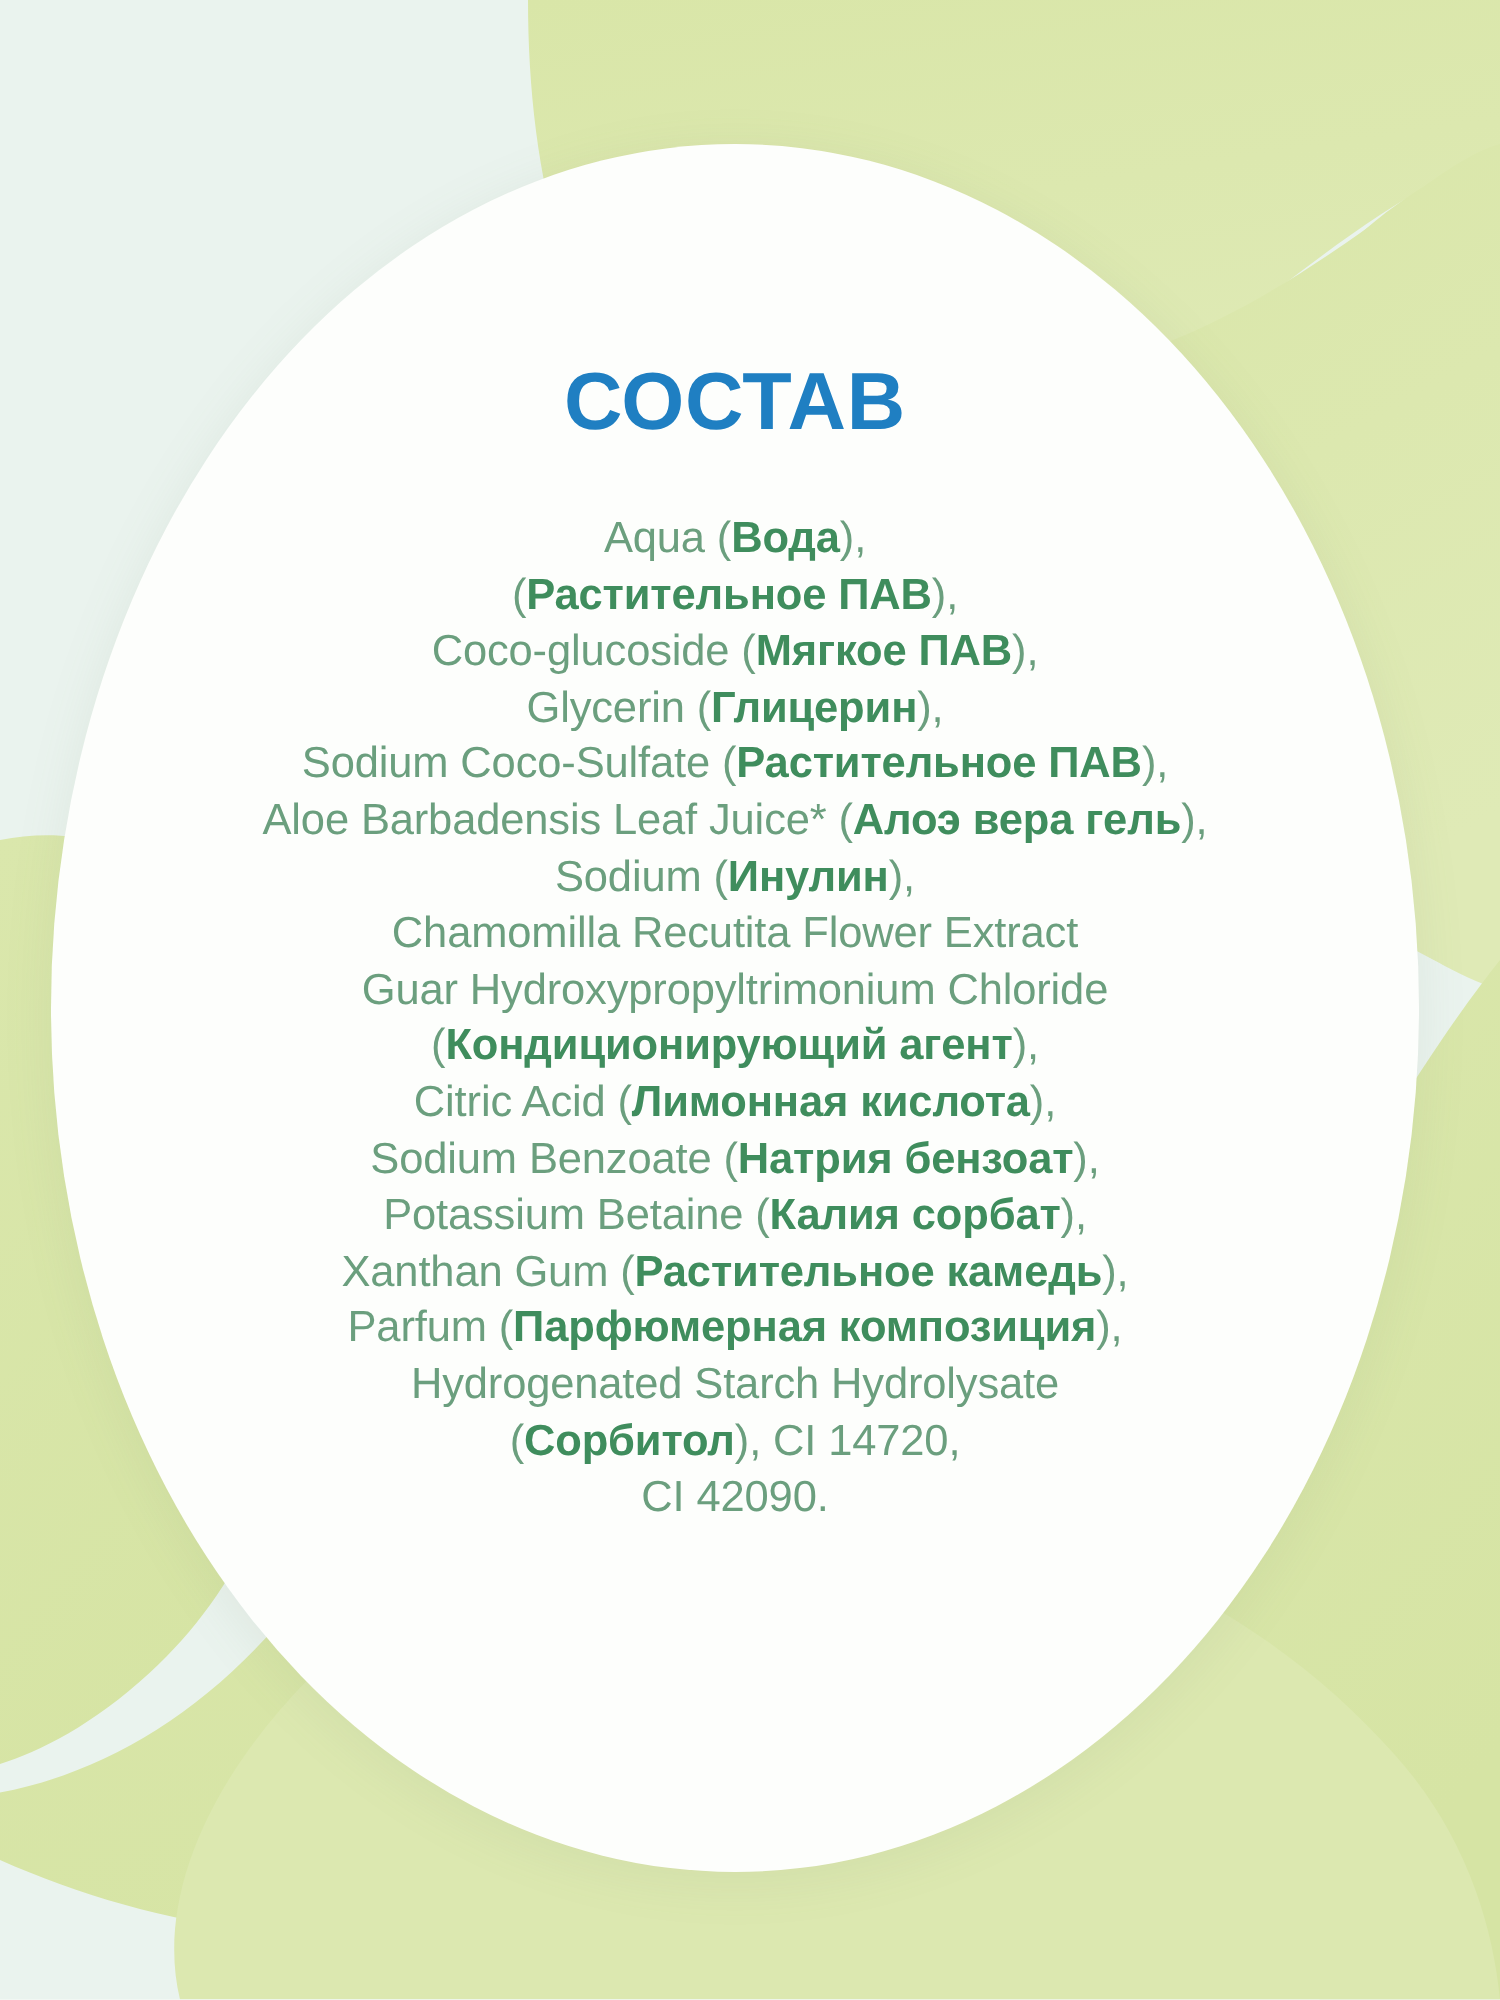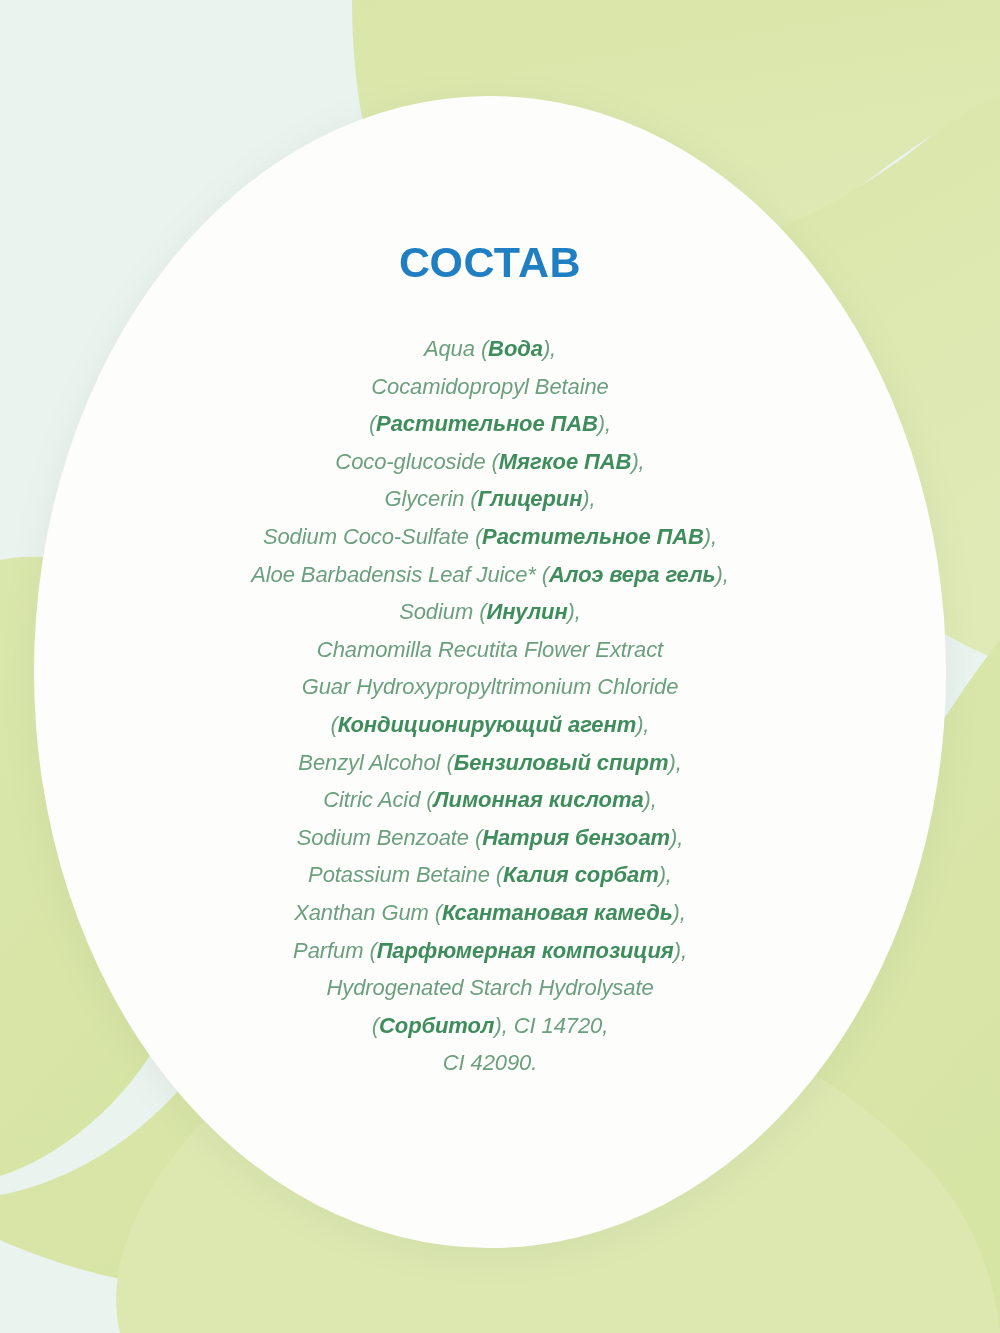--- a/index.html
+++ b/index.html
@@ -52,47 +52,46 @@
     top: 0;
     display: flex;
     flex-direction: column;
     align-items: center;
   }
 
   
   .title {
     margin: 0;
     padding-top: 145px;
-    font-size: 43px;
+    font-size: 54px;
     line-height: 1.0;
     font-weight: 700;
     letter-spacing: 0.5px;
     color: #1f7fc2;
     text-align: center;
     font-family: "Liberation Sans", sans-serif;
   }
 
   
   .ingredients {
     margin: 0;
     padding: 0;
     list-style: none;
     width: 100%;
     text-align: center;
     padding-top: 46px;
   }
 
   .ing-line {
-    font-size: 22px;
+    font-size: 29px;
     line-height: 37.6px;
     color: #6b9f7e;
     font-weight: 400;
     white-space: nowrap;
     letter-spacing: -0.1px;
-    font-style: italic;
   }
 
   .ing-line b,
   .ing-line .ru {
     font-weight: 700;
     color: #3f8d5d;
   }
 
   .ing-line .paren {
     font-weight: 400;
@@ -166,35 +165,33 @@
              C975,1220 995,1280 1000,1333 Z"></path>
   </svg>
 
   <div class="card">
     <div class="card-inner">
 
       <h1 class="title">СОСТАВ</h1>
 
       <div class="ingredients">
           <div class="ing-line"><span>Aqua </span><span class="paren">(</span><span class="ru">Вода</span><span class="paren">),</span></div>
-          <div class="ing-line"><span>Cocamidopropyl Betaine</span></div>
           <div class="ing-line"><span class="paren">(</span><span class="ru">Растительное ПАВ</span><span class="paren">),</span></div>
           <div class="ing-line"><span>Coco-glucoside </span><span class="paren">(</span><span class="ru">Мягкое ПАВ</span><span class="paren">),</span></div>
           <div class="ing-line"><span>Glycerin </span><span class="paren">(</span><span class="ru">Глицерин</span><span class="paren">),</span></div>
           <div class="ing-line"><span>Sodium Coco-Sulfate </span><span class="paren">(</span><span class="ru">Растительное ПАВ</span><span class="paren">),</span></div>
           <div class="ing-line"><span>Aloe Barbadensis Leaf Juice* </span><span class="paren">(</span><span class="ru">Алоэ вера гель</span><span class="paren">),</span></div>
           <div class="ing-line"><span>Sodium </span><span class="paren">(</span><span class="ru">Инулин</span><span class="paren">),</span></div>
           <div class="ing-line"><span>Chamomilla Recutita Flower Extract</span></div>
           <div class="ing-line"><span>Guar Hydroxypropyltrimonium Chloride</span></div>
           <div class="ing-line"><span class="paren">(</span><span class="ru">Кондиционирующий агент</span><span class="paren">),</span></div>
-          <div class="ing-line"><span>Benzyl Alcohol </span><span class="paren">(</span><span class="ru">Бензиловый спирт</span><span class="paren">),</span></div>
           <div class="ing-line"><span>Citric Acid </span><span class="paren">(</span><span class="ru">Лимонная кислота</span><span class="paren">),</span></div>
           <div class="ing-line"><span>Sodium Benzoate </span><span class="paren">(</span><span class="ru">Натрия бензоат</span><span class="paren">),</span></div>
           <div class="ing-line"><span>Potassium Betaine </span><span class="paren">(</span><span class="ru">Калия сорбат</span><span class="paren">),</span></div>
-          <div class="ing-line"><span>Xanthan Gum </span><span class="paren">(</span><span class="ru">Ксантановая камедь</span><span class="paren">),</span></div>
+          <div class="ing-line"><span>Xanthan Gum </span><span class="paren">(</span><span class="ru">Растительное камедь</span><span class="paren">),</span></div>
           <div class="ing-line"><span>Parfum </span><span class="paren">(</span><span class="ru">Парфюмерная композиция</span><span class="paren">),</span></div>
           <div class="ing-line"><span>Hydrogenated Starch Hydrolysate</span></div>
           <div class="ing-line"><span class="paren">(</span><span class="ru">Сорбитол</span><span class="paren">), CI 14720,</span></div>
           <div class="ing-line"><span>CI 42090.</span></div>
         </div>
 
     </div>
   </div>
 
 </div>

